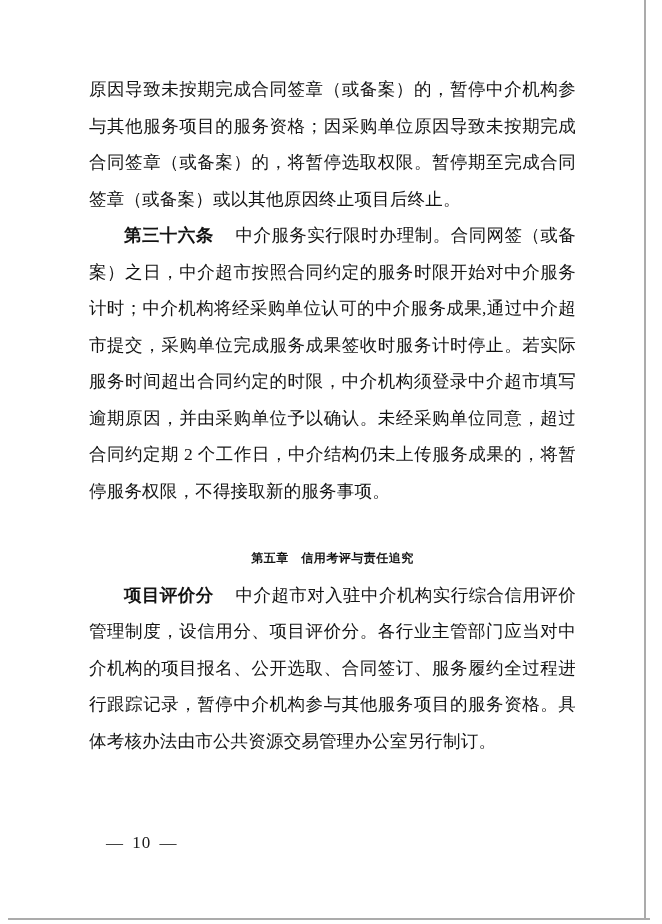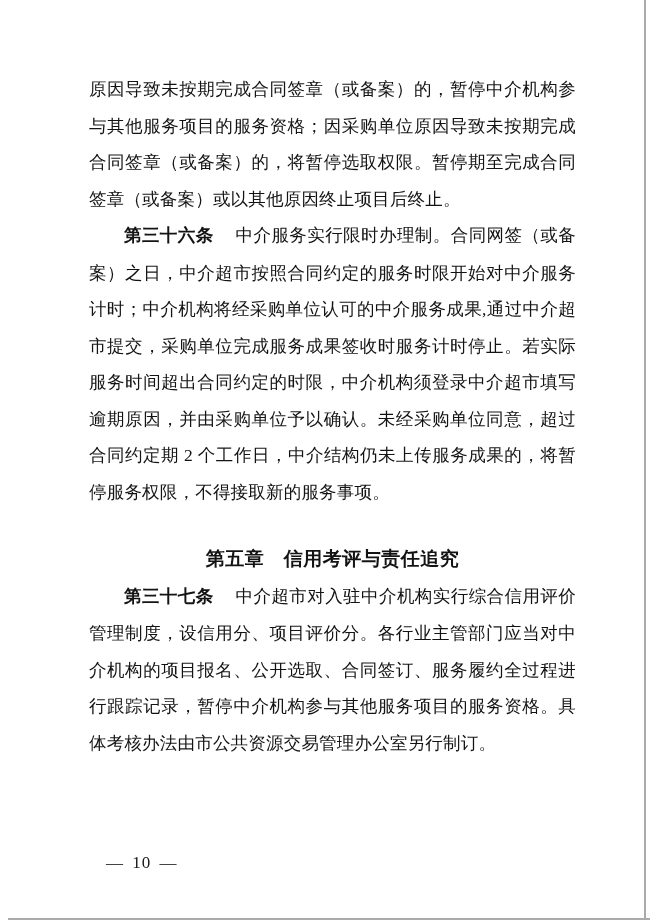--- a/index.html
+++ b/index.html
@@ -28,40 +28,38 @@
     text-align: justify;
     text-indent: 2em;
     letter-spacing: 0.2px;
   }
   .body-para.no-indent {
     text-indent: 0;
   }
   .article-num {
     font-weight: bold;
     margin-right: 1.25em;
-    font-family: Liberation Mono, monospace;
   }
   .chapter-heading {
     font-family: "Liberation Sans", "DejaVu Sans", sans-serif;
     font-weight: bold;
-    font-size: 19px;
+    font-size: 12px;
     line-height: 36.5px;
     text-align: center;
     margin-top: 31px;
     letter-spacing: 0.5px;
   }
   .page-number {
     position: absolute;
     left: 106px;
     top: 833px;
     font-size: 17px;
     letter-spacing: 1px;
     word-spacing: 3px;
     color: #1a1a1a;
-    margin-top: 20px;
   }
   .edge-right {
     position: absolute;
     top: 0;
     right: 4px;
     width: 2px;
     height: 920px;
     background: #ababab;
   }
   .edge-bottom {
@@ -78,21 +76,21 @@
 
 <div class="page">
   <div class="content">
 
     <p class="body-para no-indent">原因导致未按期完成合同签章（或备案）的，暂停中介机构参与其他服务项目的服务资格；因采购单位原因导致未按期完成合同签章（或备案）的，将暂停选取权限。暂停期至完成合同签章（或备案）或以其他原因终止项目后终止。</p>
 
     <p class="body-para"><span class="article-num">第三十六条</span><span>中介服务实行限时办理制。合同网签（或备案）之日，中介超市按照合同约定的服务时限开始对中介服务计时；中介机构将经采购单位认可的中介服务成果,通过中介超市提交，采购单位完成服务成果签收时服务计时停止。若实际服务时间超出合同约定的时限，中介机构须登录中介超市填写逾期原因，并由采购单位予以确认。未经采购单位同意，超过合同约定期 2 个工作日，中介结构仍未上传服务成果的，将暂停服务权限，不得接取新的服务事项。</span></p>
 
     <h2 class="chapter-heading">第五章　信用考评与责任追究</h2>
 
-    <p class="body-para"><span class="article-num">第三十七条</span><span>中介超市对入驻中介机构实行综合信用评价管理制度，设信用分、项目评价分。各行业主管部门应当对中介机构的项目报名、公开选取、合同签订、服务履约全过程进行跟踪记录，暂停中介机构参与其他服务项目的服务资格。具体考核办法由市公共资源交易管理办公室另行制订。</span></p>
+    <p class="body-para"><span class="article-num">项目评价分</span><span>中介超市对入驻中介机构实行综合信用评价管理制度，设信用分、项目评价分。各行业主管部门应当对中介机构的项目报名、公开选取、合同签订、服务履约全过程进行跟踪记录，暂停中介机构参与其他服务项目的服务资格。具体考核办法由市公共资源交易管理办公室另行制订。</span></p>
 
 
   </div>
 
   <div class="page-number">— 10 —</div>
 
   <div class="edge-right"></div>
   <div class="edge-bottom"></div>
 </div>
 

